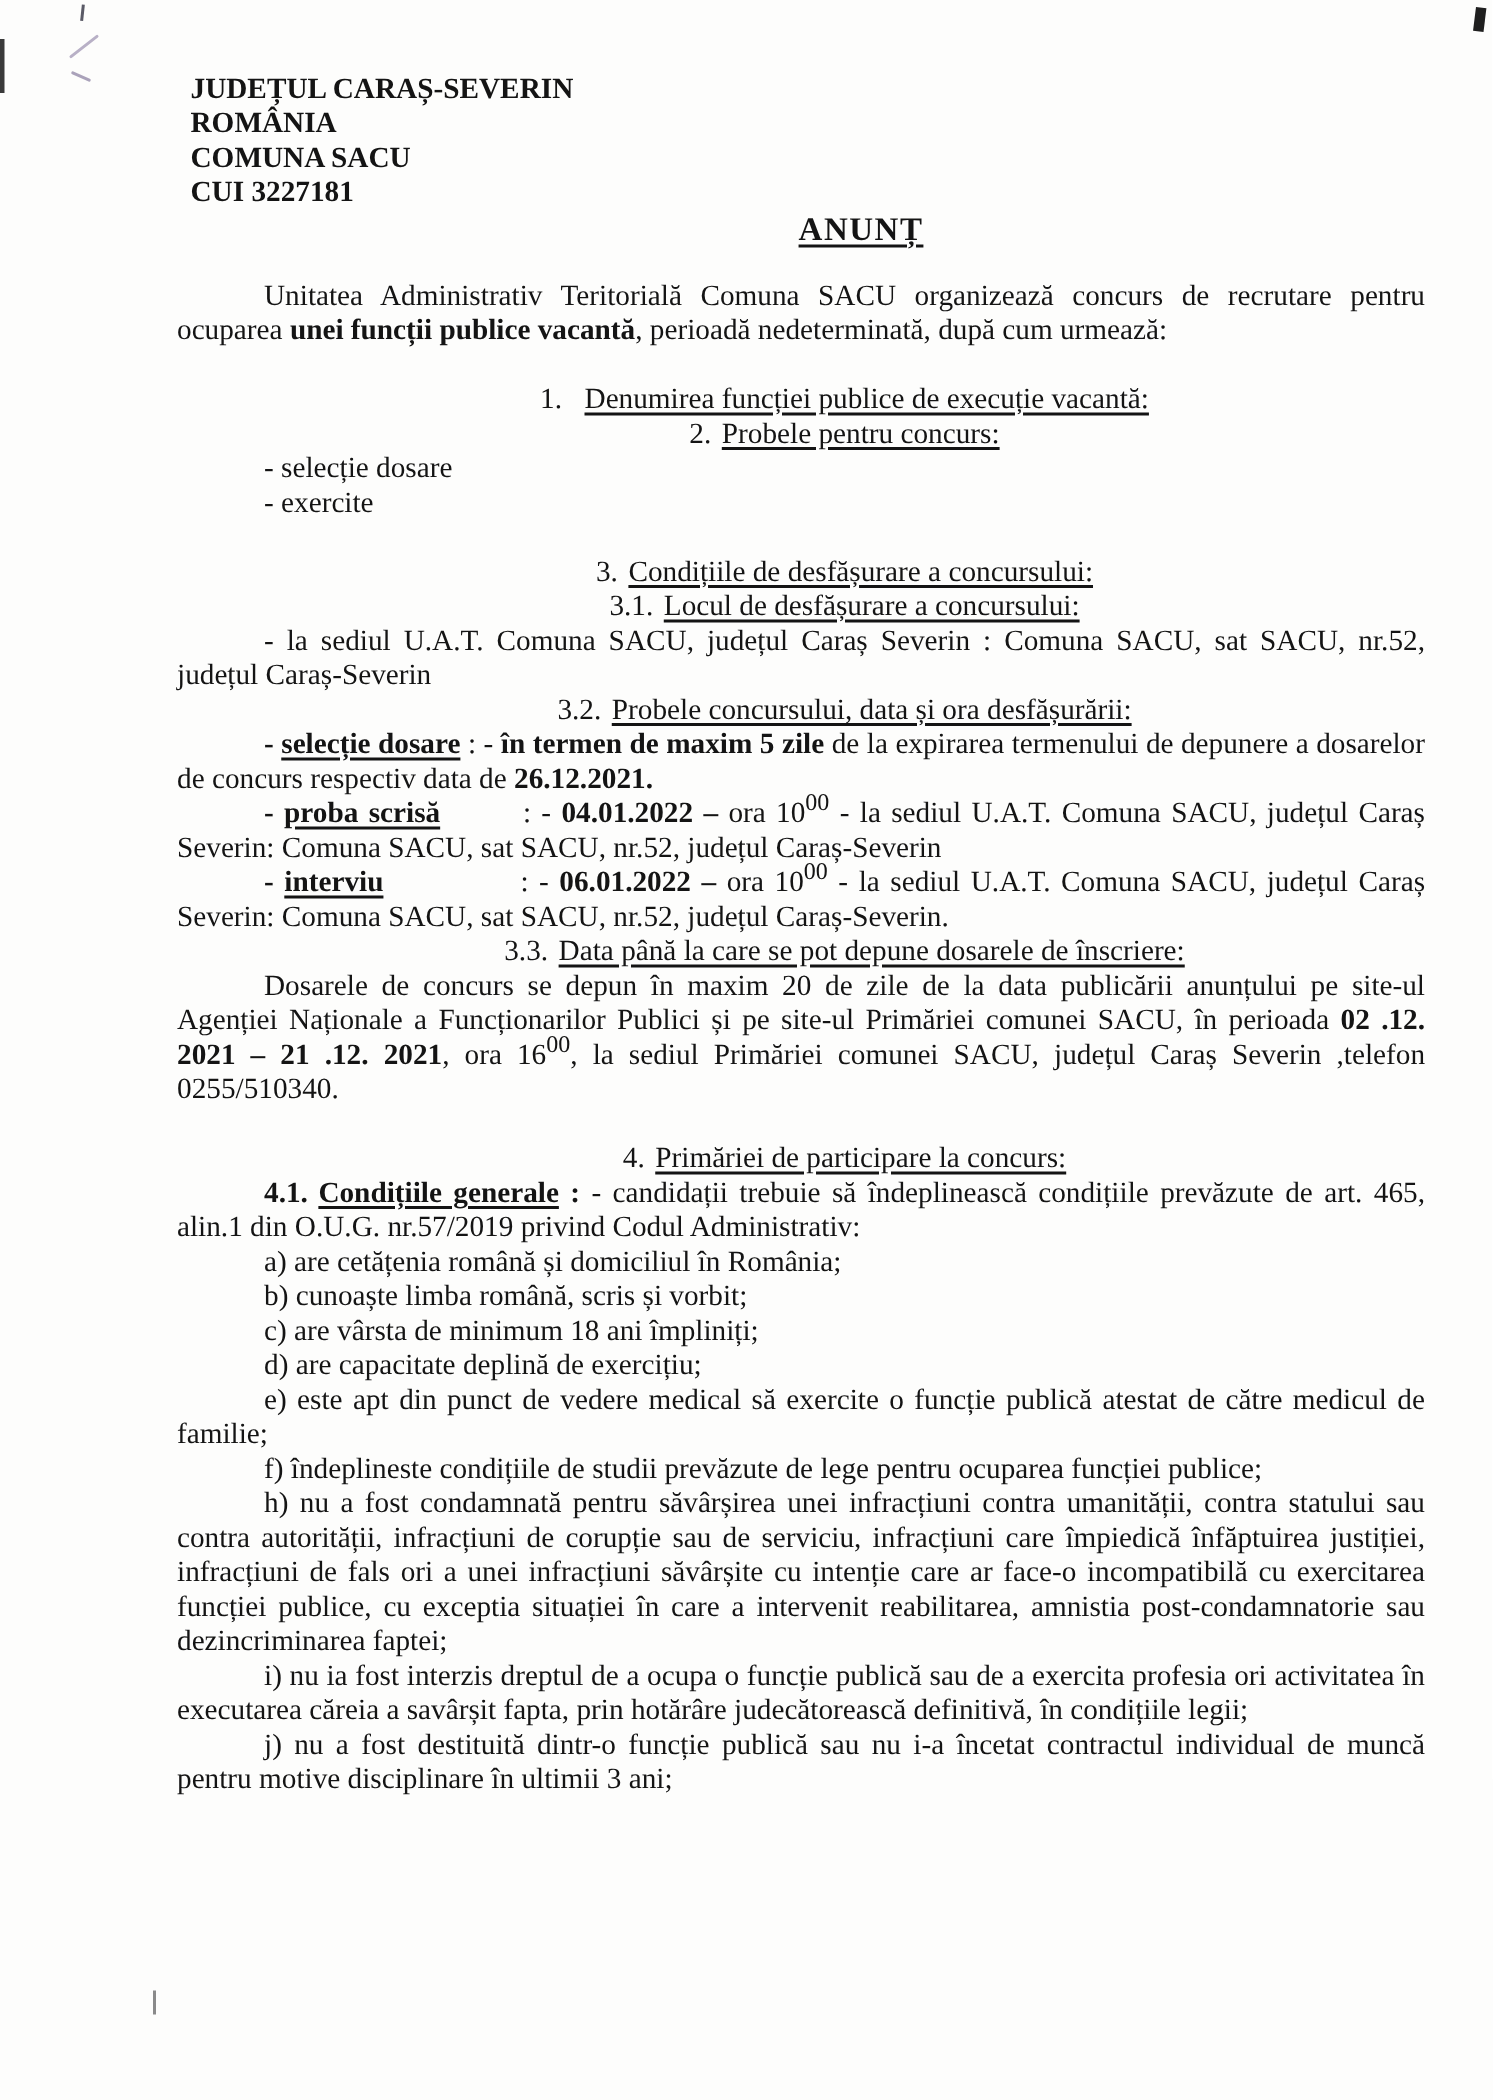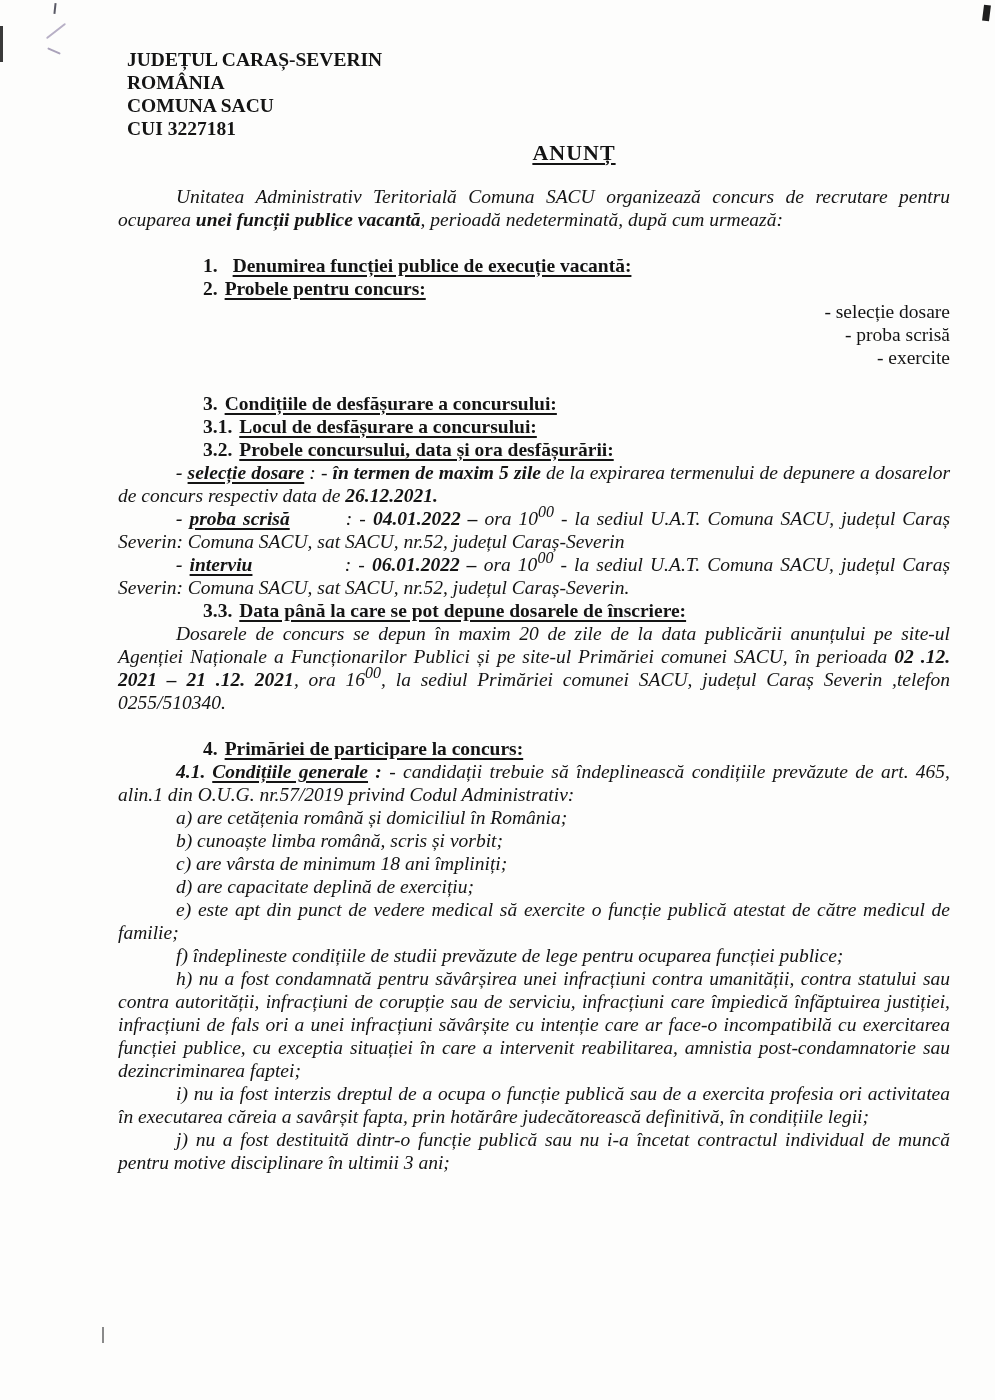--- a/index.html
+++ b/index.html
@@ -13,25 +13,25 @@
   p { margin:0; text-align:justify; }
   .hdr { font-weight:bold; margin-left:9px; text-align:left; }
   .title-row { text-align:center; margin-top:1px; margin-bottom:20px; }
   .title {
     display:inline-block; position:relative; left:40px;
     font-weight:bold; font-size:22px; letter-spacing:1px;
     text-decoration:underline; text-underline-offset:3px; text-decoration-thickness:2px;
   }
   .b { font-weight:bold; }
   .u { text-decoration:underline; text-underline-offset:3px; text-decoration-thickness:2px; }
-  .h { margin-left:85px; font-weight:bold; text-align:left; }
+  .h { margin-left:58px; font-weight:normal; text-align:center; }
   .num { margin-right:7px; }
   .numw { margin-right:15px; }
-  .ind { text-indent:58px;font-style:italic; }
-  .item { margin-left:58px; text-align:right; }
+  .ind { text-indent:58px; }
+  .item { margin-left:58px; text-align:left; }
   .gap { margin-bottom:23px; }
   sup { font-size:16px; line-height:0; position:relative; top:-1px; }
   
   .art { position:absolute; pointer-events:none; }
   .a1 { left:54px; top:3px; width:2px; height:11px; background:#5a5a66; transform:rotate(6deg); }
   .a2 { left:44px; top:30px; width:24px; height:2px; background:#b8b0c6; transform:rotate(-38deg); border-radius:2px; }
   .a3 { left:47px; top:50px; width:14px; height:2px; background:#aaa2ba; transform:rotate(24deg); border-radius:2px; }
   .a4 { left:0px; top:26px; width:3px; height:36px; background:#3a3a3a; }
   .a5 { left:983px; top:5px; width:7px; height:16px; background:#1f1f1f; transform:rotate(7deg); }
   .a6 { left:102px; top:1327px; width:2px; height:16px; background:#8a8a8a; }
@@ -55,25 +55,25 @@
     <p class="hdr">CUI 3227181</p>
 
     <p class="title-row"><span class="title">ANUNȚ</span></p>
 
     <p class="ind gap"><span>Unitatea Administrativ Teritorială Comuna SACU organizează concurs de recrutare pentru ocuparea </span><span class="b">unei funcții publice vacantă</span><span>, perioadă nedeterminată, după cum urmează:</span></p>
 
     <p class="h"><span class="numw">1.</span><span class="u">Denumirea funcției publice de execuție vacantă:</span></p>
 
     <p class="h"><span class="num">2.</span><span class="u">Probele pentru concurs:</span></p>
     <p class="item">- selecție dosare</p>
-    <p class="item">- proba scrisă</p>
     <p class="item gap">- exercite</p>
 
     <p class="h"><span class="num">3.</span><span class="u">Condițiile de desfășurare a concursului:</span></p>
     <p class="h"><span class="num">3.1.</span><span class="u">Locul de desfășurare a concursului:</span></p>
+    <p class="ind">- la sediul U.A.T. Comuna SACU, județul Caraș Severin : Comuna SACU, sat SACU, nr.52, județul Caraș-Severin</p>
     <p class="h"><span class="num">3.2.</span><span class="u">Probele concursului, data și ora desfășurării:</span></p>
 
     <p class="ind"><span class="b">- </span><span class="b u">selecție dosare</span><span> : - </span><span class="b">în termen de maxim 5 zile</span><span> de la expirarea termenului de depunere a dosarelor de concurs respectiv data de </span><span class="b">26.12.2021.</span></p>
 
     <p class="ind"><span class="b">- </span><span class="b u">proba scrisă</span><span>&nbsp;&nbsp;&nbsp;&nbsp;&nbsp;&nbsp;&nbsp; : - </span><span class="b">04.01.2022 –</span><span> ora 10</span><sup>00</sup><span> - la sediul U.A.T. Comuna SACU, județul Caraș Severin: Comuna SACU, sat SACU, nr.52, județul Caraș-Severin</span></p>
 
     <p class="ind"><span class="b">- </span><span class="b u">interviu</span><span>&nbsp;&nbsp;&nbsp;&nbsp;&nbsp;&nbsp;&nbsp;&nbsp;&nbsp;&nbsp;&nbsp;&nbsp; : - </span><span class="b">06.01.2022 –</span><span> ora 10</span><sup>00</sup><span> - la sediul U.A.T. Comuna SACU, județul Caraș Severin: Comuna SACU, sat SACU, nr.52, județul Caraș-Severin.</span></p>
 
     <p class="h"><span class="num">3.3.</span><span class="u">Data până la care se pot depune dosarele de înscriere:</span></p>
     <p class="ind gap"><span>Dosarele de concurs se depun în maxim 20 de zile de la data publicării anunțului pe site-ul Agenției Naționale a Funcționarilor Publici și pe site-ul Primăriei comunei SACU, în perioada </span><span class="b">02 .12. 2021 – 21 .12. 2021</span><span>, ora 16</span><sup>00</sup><span>, la sediul Primăriei comunei SACU, județul Caraș Severin ,telefon 0255/510340.</span></p>

